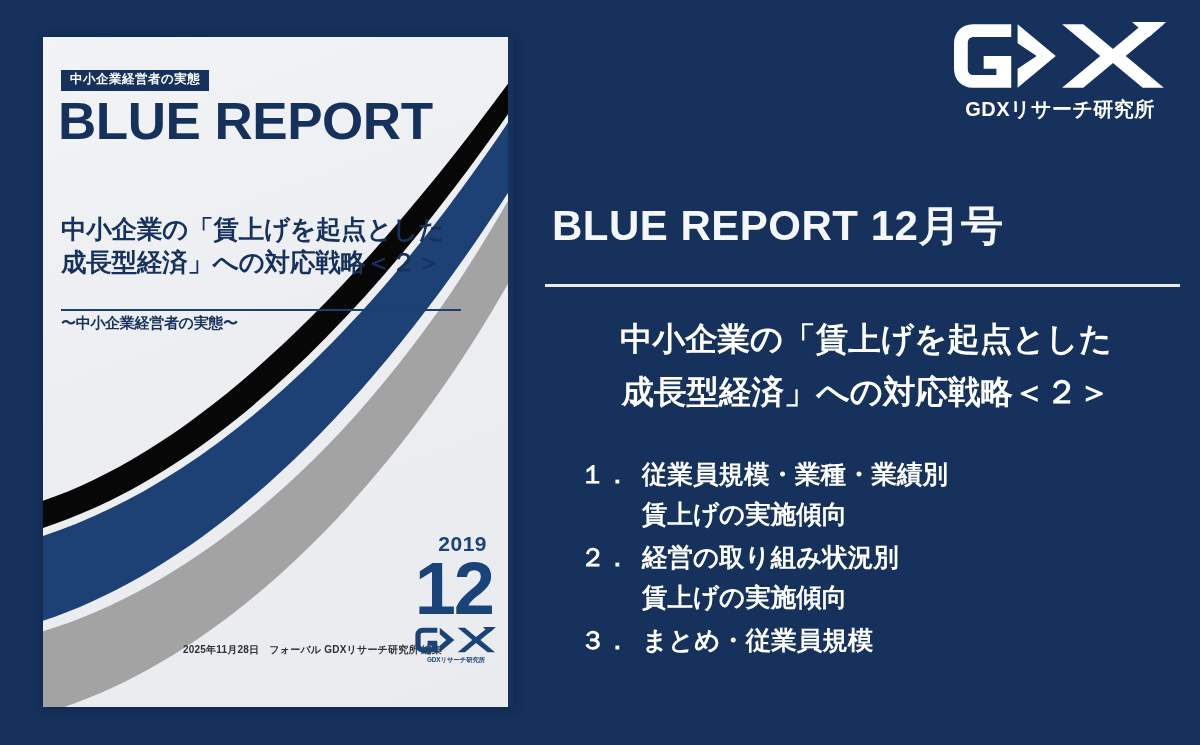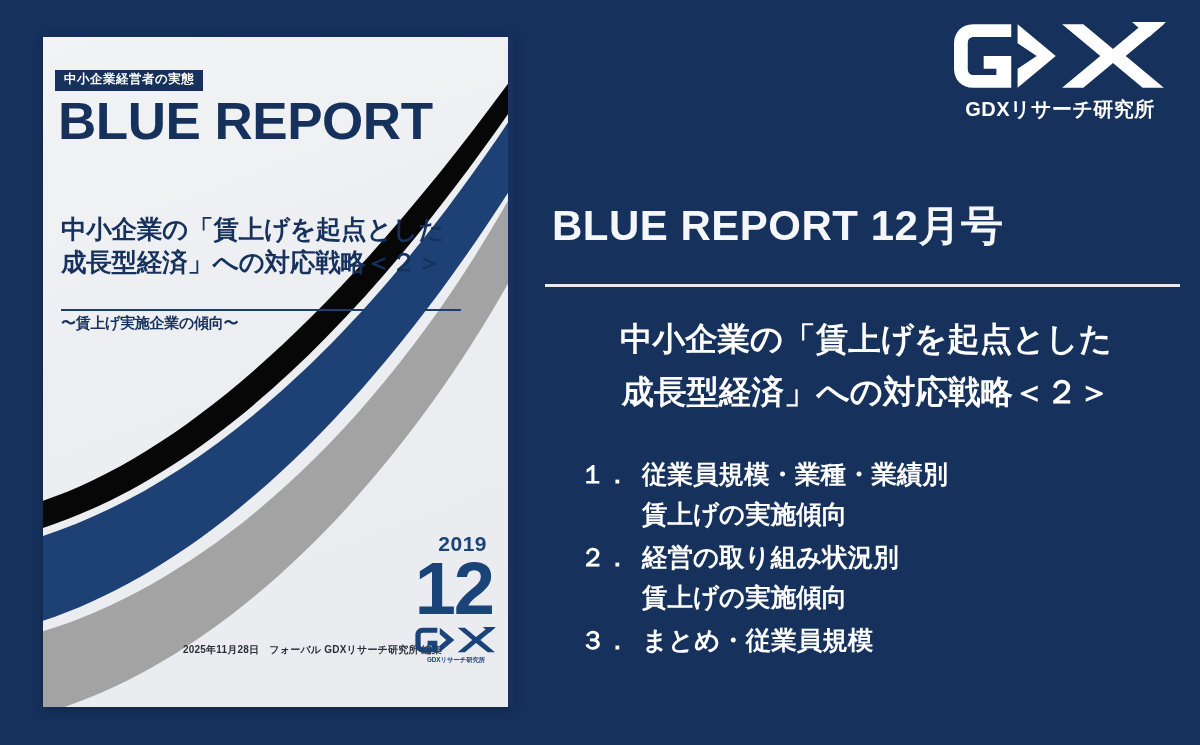--- a/index.html
+++ b/index.html
@@ -43,21 +43,21 @@
     background: #15315c;
   }
   .cover-swoosh {
     position: absolute;
     left: 0; top: 0;
     width: 470px; height: 670px;
   }
 
   .badge {
     position: absolute;
-    left: 12px;
+    left: 18px;
     top: 33px;
     background: #16315c;
     color: #ffffff;
     font-size: 12.5px;
     font-weight: 700;
     letter-spacing: .5px;
     padding: 3px 9px 4px;
     line-height: 1.1;
     white-space: nowrap;
   }
@@ -261,21 +261,21 @@
     </svg>
 
     <div class="badge">中小企業経営者の実態</div>
     <div class="blue-report">BLUE REPORT</div>
 
     <div class="cover-title">
       <div>中小企業の「賃上げを起点とした</div>
       <div>成長型経済」への対応戦略＜２＞</div>
     </div>
     <div class="cover-title-rule"></div>
-    <div class="cover-sub">〜賃上げ実施企業の傾向〜</div>
+    <div class="cover-sub">〜中小企業経営者の実態〜</div>
 
     <div class="cover-year">2019</div>
     <div class="cover-month">12</div>
     <div class="cover-credit">2025年11月28日　フォーバル GDXリサーチ研究所 編集</div>
 
     <div class="cover-logo">
       <svg viewBox="0 0 200 64" width="82" height="26">
 
         <path d="M54 2 H18 C7 2 0 10 0 20 V44 C0 54 7 62 18 62 H54 V34 H30 V46 H40 V50 H19 C15 50 13 48 13 44 V20 C13 16 15 14 19 14 H54 Z" fill="#1a4379"></path>
 

